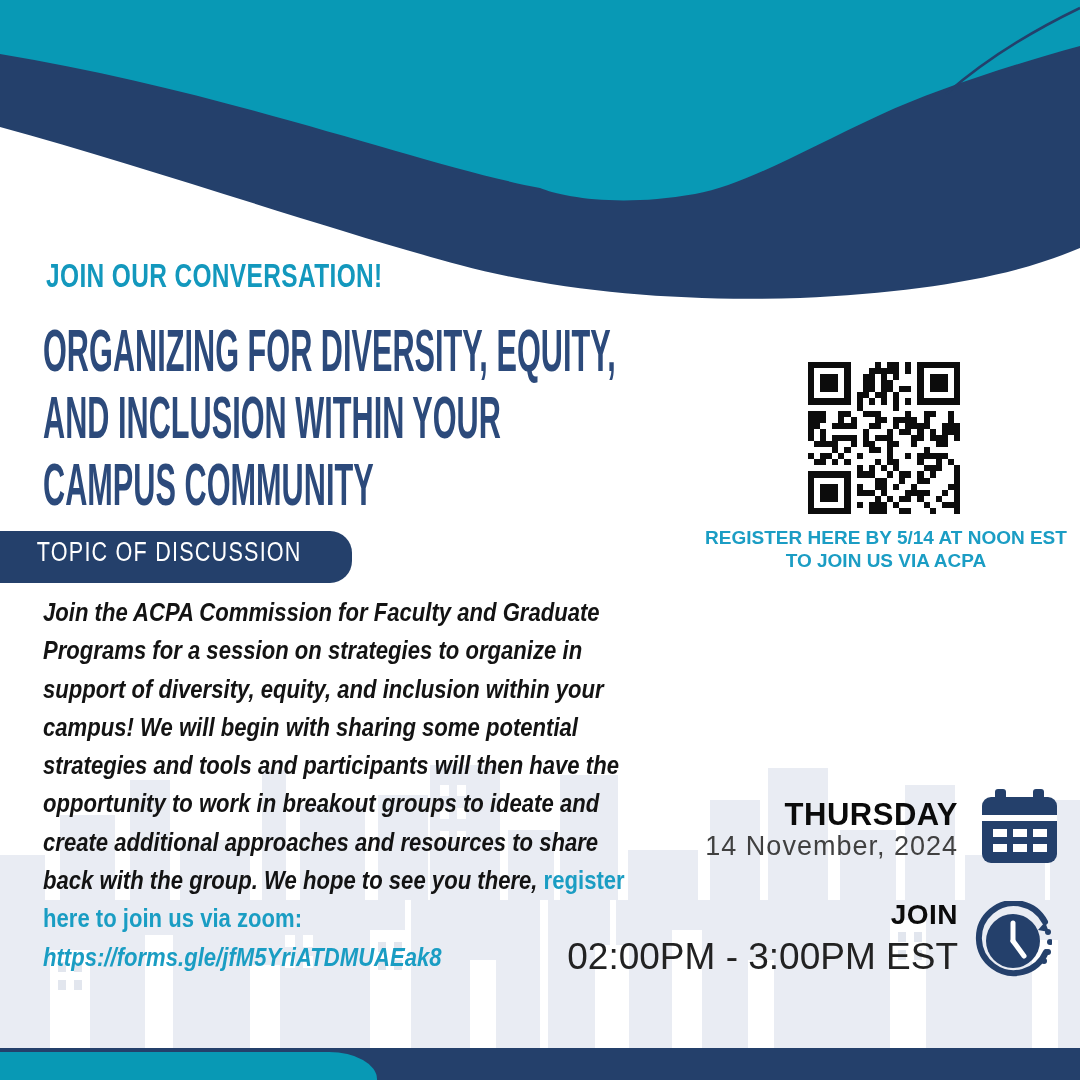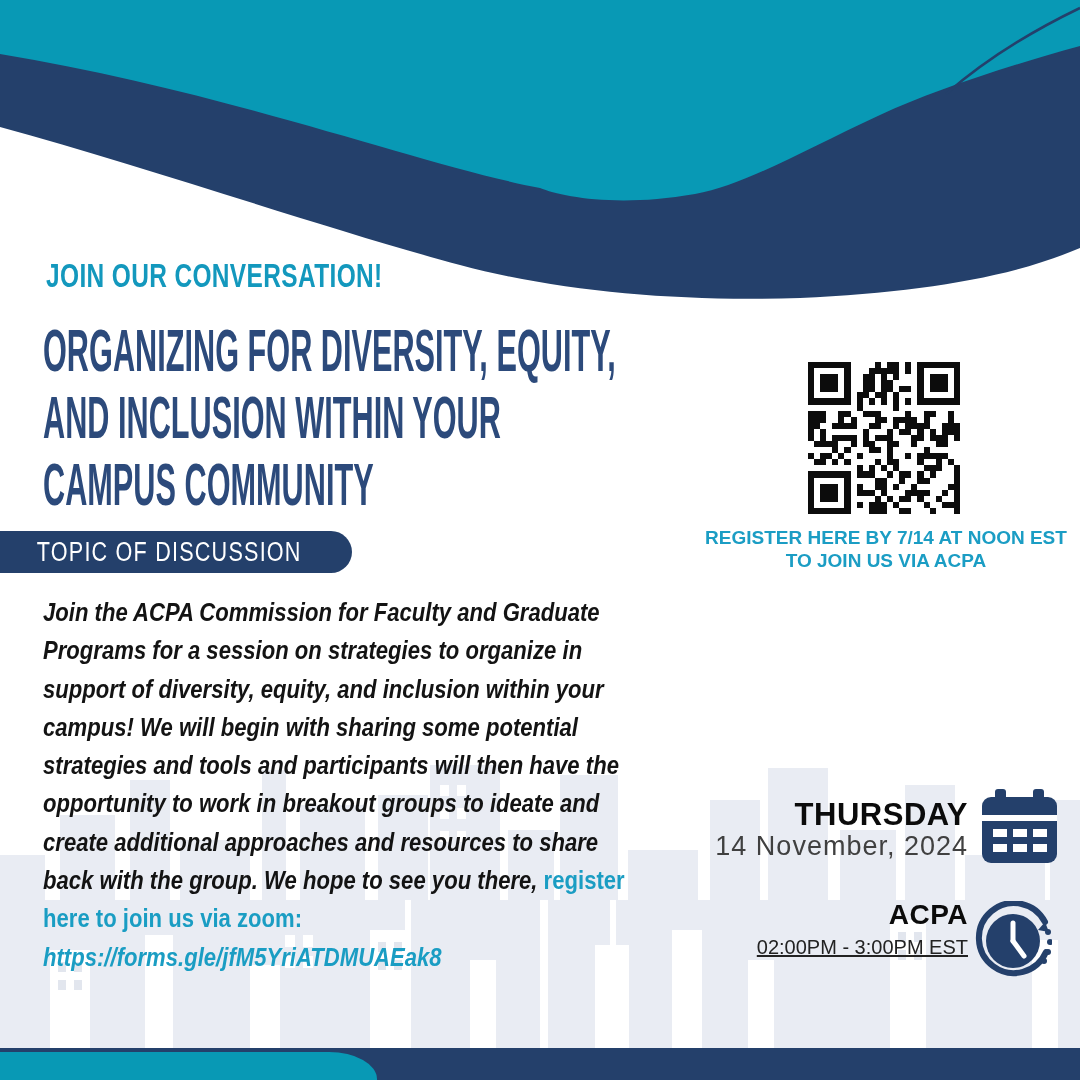--- a/index.html
+++ b/index.html
@@ -7,41 +7,41 @@
           font-family:"Liberation Sans",sans-serif;}
   .abs{position:absolute;}
   svg{display:block;}
 
   .kicker{left:46px;top:256px;font-size:34px;font-weight:bold;color:#1398bd;
           white-space:nowrap;transform:scaleX(.72);transform-origin:left top;letter-spacing:.5px;}
 
   .title{left:43px;top:318px;color:#2c4a7b;font-weight:bold;font-size:59px;line-height:67px;}
   .title .tline{display:block;white-space:nowrap;transform:scaleX(.52);transform-origin:left top;letter-spacing:0;}
 
-  .topic-banner{left:0;top:531px;width:352px;height:42px;background:#24406b;
+  .topic-banner{left:0;top:531px;width:352px;height:52px;background:#24406b;
                 border-top-right-radius:22px;border-bottom-right-radius:22px;}
   .topic-banner span{display:inline-block;color:#ffffff;font-size:27px;line-height:42px;
                 padding-left:46px;letter-spacing:1.5px;white-space:nowrap;
                 transform:scaleX(.8);transform-origin:left top;}
 
   .body-par{left:43px;top:593px;width:700px;font-size:26px;line-height:38.3px;
             font-weight:bold;font-style:italic;color:#131313;
             transform:scaleX(.85);transform-origin:left top;z-index:5;}
   .body-par .lead{color:#1a9dc3;font-style:normal;}
   .body-par .url{color:#1a9dc3;font-style:italic;}
 
   .qr-box{left:808px;top:362px;width:152px;height:152px;background:#fff;}
   .qr-caption{left:703px;top:526px;width:366px;text-align:center;color:#1b9dc4;
               font-weight:bold;font-size:19px;line-height:23px;}
 
-  .sched{right:112px;text-align:center;color:#0b0b0b;white-space:nowrap;z-index:5;}
+  .sched{right:122px;text-align:center;color:#0b0b0b;white-space:nowrap;z-index:5;}
   .day-label{top:797px;font-size:31px;font-weight:bold;letter-spacing:.5px;}
   .date-value{top:831px;font-size:27px;color:#404040;letter-spacing:1px;}
   .time-label{top:899px;font-size:28px;font-weight:bold;letter-spacing:.5px;}
-  .time-value{top:936px;font-size:20px;color:#222222;text-decoration:underline;}
+  .time-value{top:936px;font-size:37px;color:#222222;}
 
   .cal-icon{left:982px;top:789px;z-index:5;}
   .clock-icon{left:974px;top:901px;z-index:5;}
 
   .skyline{left:0;top:760px;z-index:1;}
   .topwave{left:0;top:0;z-index:2;}
 
   .footer-navy{left:0;bottom:0;width:1080px;height:32px;background:#24406b;z-index:6;}
   .footer-teal{left:0;bottom:0;width:377px;height:28px;background:#0899b5;
                border-top-right-radius:48px 27px;z-index:7;}
@@ -451,27 +451,27 @@
         <rect x="4" y="20" width="1" height="1" fill="#0c0c0c"></rect>
         <rect x="2" y="21" width="1" height="1" fill="#0c0c0c"></rect>
         <rect x="3" y="21" width="1" height="1" fill="#0c0c0c"></rect>
         <rect x="4" y="21" width="1" height="1" fill="#0c0c0c"></rect>
         <rect x="2" y="22" width="1" height="1" fill="#0c0c0c"></rect>
         <rect x="3" y="22" width="1" height="1" fill="#0c0c0c"></rect>
         <rect x="4" y="22" width="1" height="1" fill="#0c0c0c"></rect>
       </svg>
   </div>
   <div class="abs qr-caption">
-    <div>REGISTER HERE BY 7/14 AT NOON EST</div>
+    <div>REGISTER HERE BY 5/14 AT NOON EST</div>
     <div>TO JOIN US VIA ACPA</div>
   </div>
 
   <div class="abs sched day-label">THURSDAY</div>
   <div class="abs sched date-value">14 November, 2024</div>
-  <div class="abs sched time-label">ACPA</div>
+  <div class="abs sched time-label">JOIN</div>
   <div class="abs sched time-value">02:00PM - 3:00PM EST</div>
 
   <svg class="abs cal-icon" width="75" height="77" viewBox="0 0 75 77">
     <rect x="13" y="0" width="11" height="16" rx="3" fill="#24406b"></rect>
     <rect x="51" y="0" width="11" height="16" rx="3" fill="#24406b"></rect>
     <rect x="0" y="8" width="75" height="66" rx="9" fill="#24406b"></rect>
     <rect x="0" y="26" width="75" height="6" fill="#ffffff"></rect>
     <g fill="#ffffff">
       <rect x="11" y="40" width="14" height="8"></rect>
         <rect x="31" y="40" width="14" height="8"></rect>

